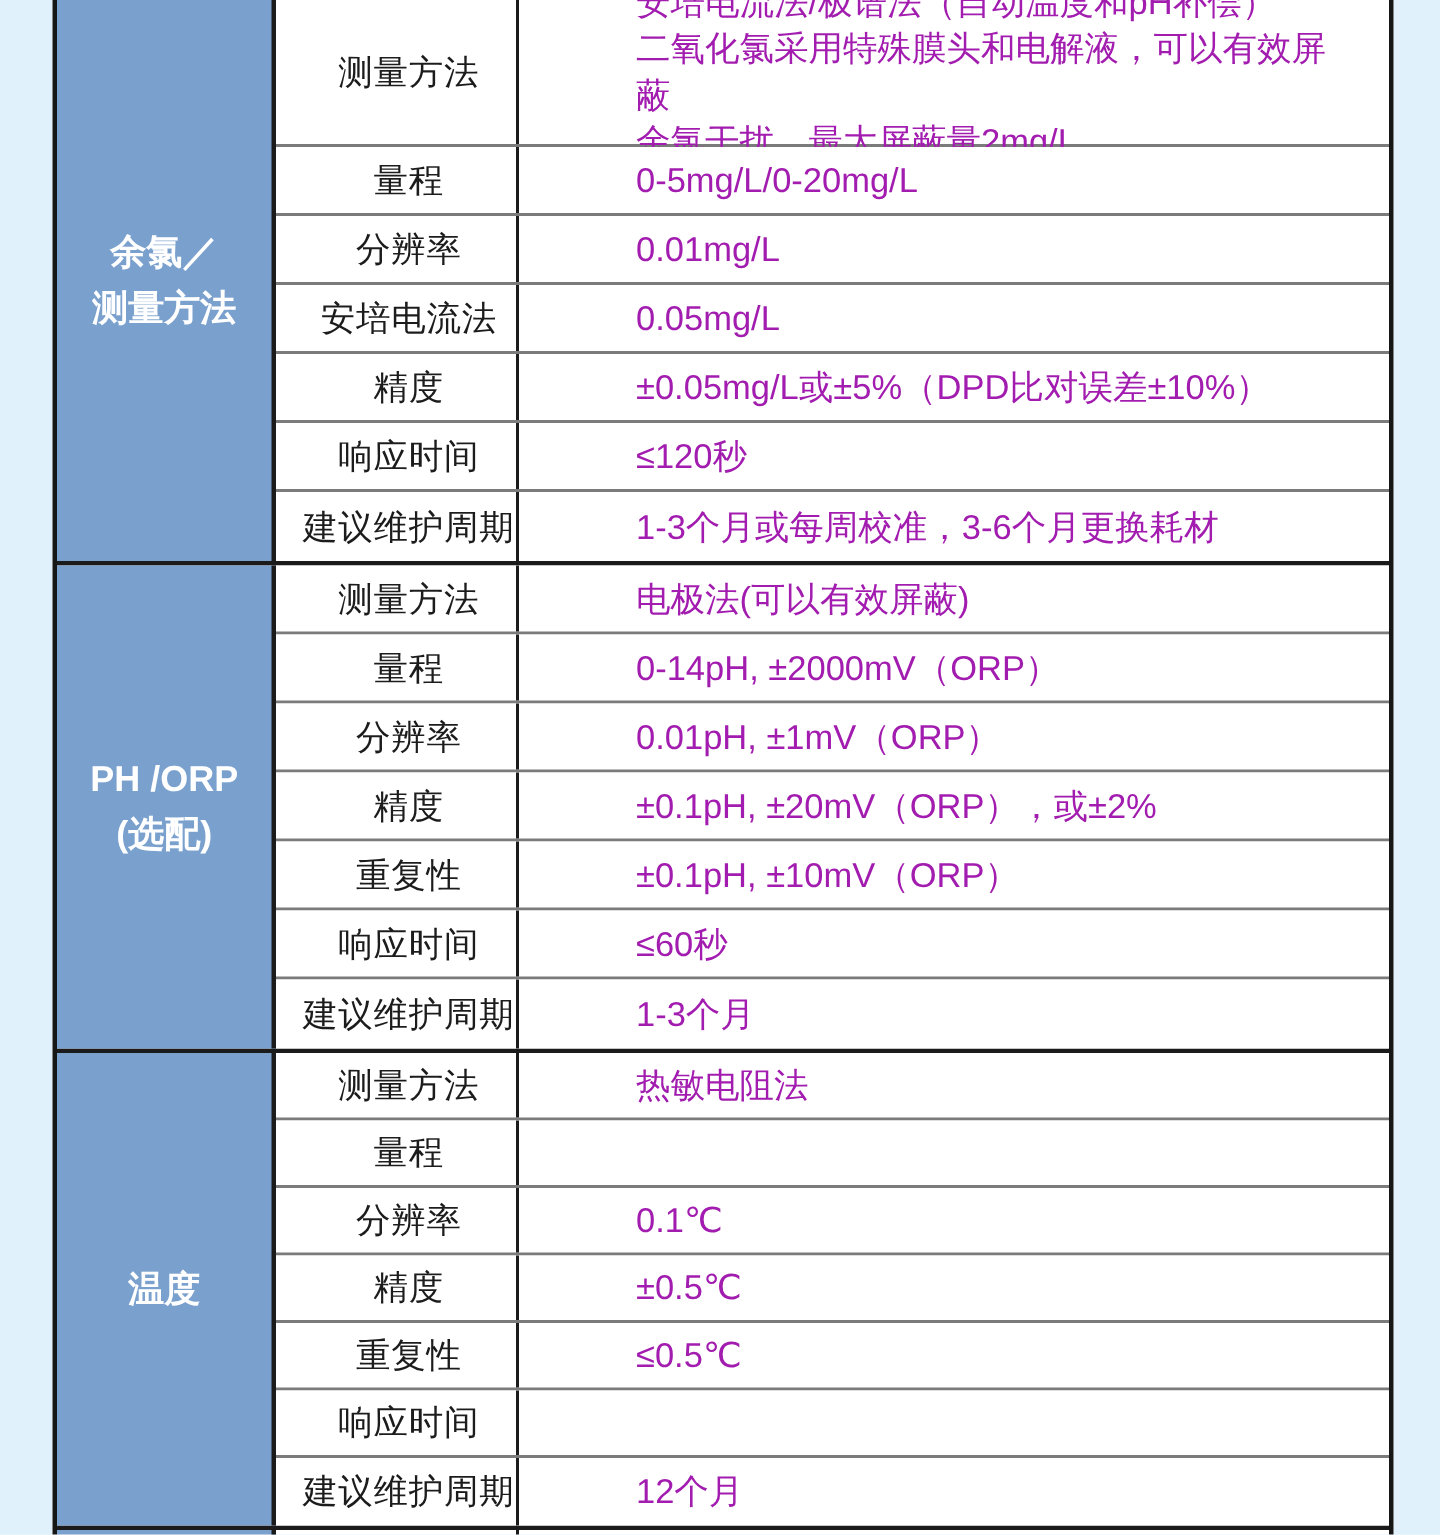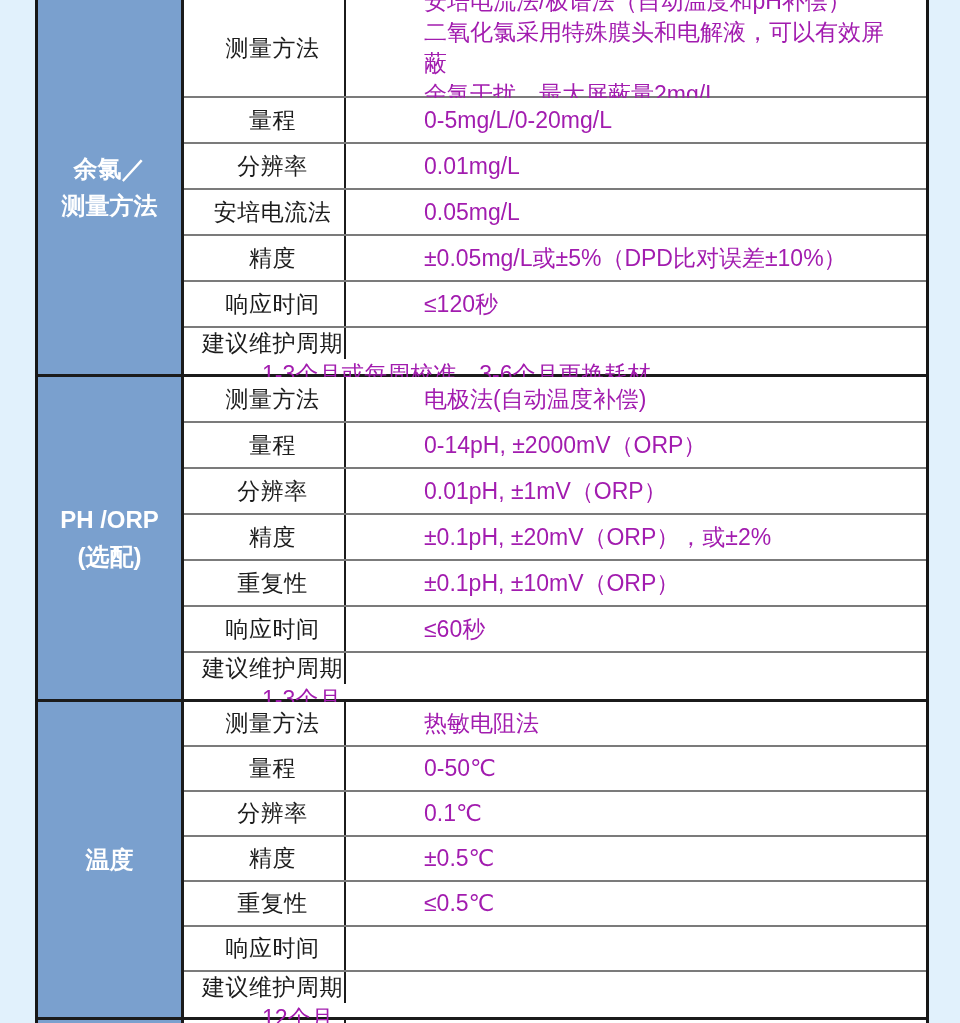--- a/index.html
+++ b/index.html
@@ -51,21 +51,21 @@
     flex-direction: column;
   }
   .spec-row {
     display: flex;
     align-items: stretch;
     height: 46px;
     box-sizing: border-box;
     border-bottom: 2px solid #7b7b7b;
     background: #ffffff;
   }
-  .rows .spec-row:last-child { border-bottom: none; flex-direction: column; }
+  .rows .spec-row:last-child { border-bottom: none; }
   .section-0 .spec-row.row-0 { height: 98px; }
   .section-2 .spec-row { height: 45px; }
   .param-cell {
     width: 162px;
     min-width: 162px;
     box-sizing: border-box;
     border-right: 2px solid #1b1b1b;
     display: flex;
     align-items: center;
     justify-content: center;
@@ -139,21 +139,21 @@
       </div>
     </div>
     <div class="section section-1">
       <div class="label-cell">
         <div>PH /ORP</div>
         <div>(选配)</div>
       </div>
       <div class="rows">
         <div class="spec-row row-0">
           <div class="param-cell">测量方法</div>
-          <div class="value-cell">电极法(自动温度补偿)</div>
+          <div class="value-cell">电极法(可以有效屏蔽)</div>
         </div>
         <div class="spec-row row-1">
           <div class="param-cell">量程</div>
           <div class="value-cell">0-14pH, ±2000mV（ORP）</div>
         </div>
         <div class="spec-row row-2">
           <div class="param-cell">分辨率</div>
           <div class="value-cell">0.01pH, ±1mV（ORP）</div>
         </div>
         <div class="spec-row row-3">
@@ -178,21 +178,20 @@
       <div class="label-cell">
         <div>温度</div>
       </div>
       <div class="rows">
         <div class="spec-row row-0">
           <div class="param-cell">测量方法</div>
           <div class="value-cell">热敏电阻法</div>
         </div>
         <div class="spec-row row-1">
           <div class="param-cell">量程</div>
-          <div class="value-cell">0-50℃</div>
         </div>
         <div class="spec-row row-2">
           <div class="param-cell">分辨率</div>
           <div class="value-cell">0.1℃</div>
         </div>
         <div class="spec-row row-3">
           <div class="param-cell">精度</div>
           <div class="value-cell">±0.5℃</div>
         </div>
         <div class="spec-row row-4">

